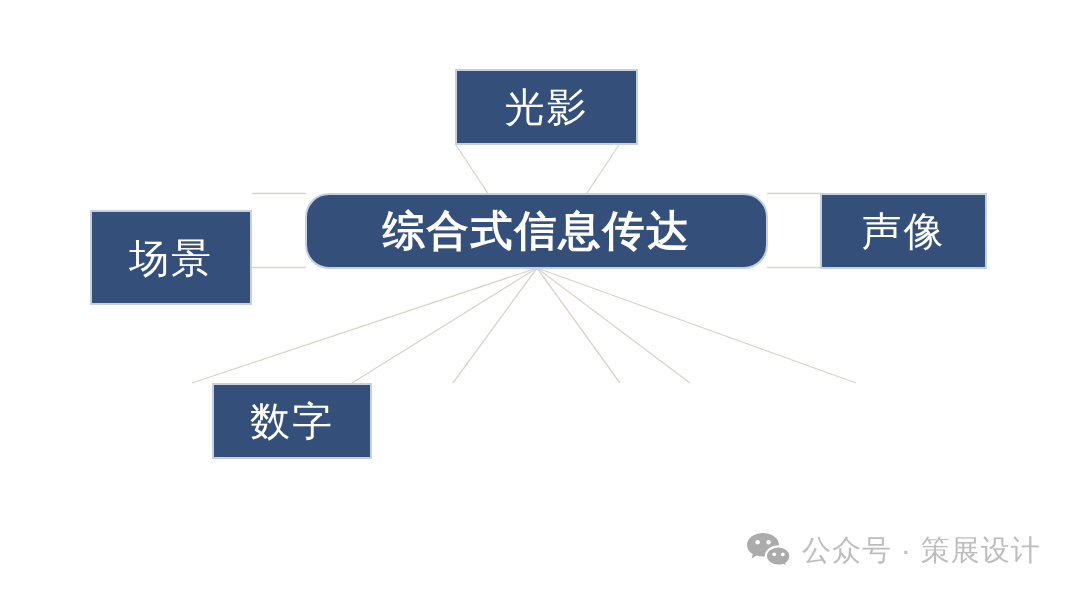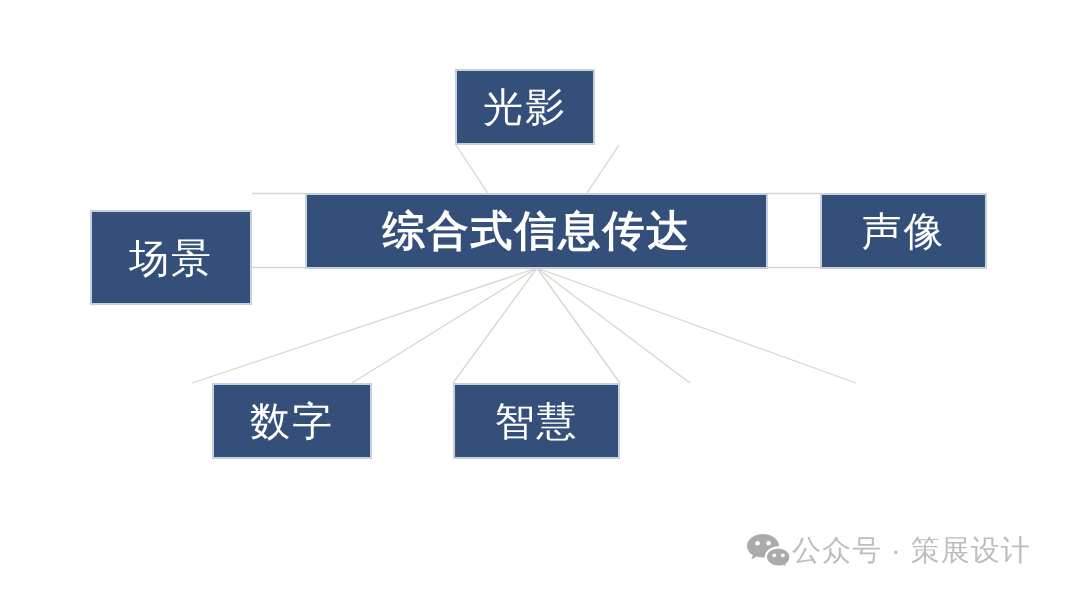--- a/index.html
+++ b/index.html
@@ -27,30 +27,30 @@
     position:absolute;
     box-sizing:border-box;
     background:var(--box-fill);
     border:2px solid var(--box-border);
     color:var(--box-text);
     display:flex;align-items:center;justify-content:center;
     font-size:40px;
     letter-spacing:2px;
     line-height:1;
   }
-  .node-top    {left:455px; top:69px;  width:140px; height:76px;}
+  .node-top    {left:455px; top:69px;  width:183px; height:76px;}
   .node-left   {left:90px;  top:210px; width:162px; height:95px;}
-  .node-center {left:305px; top:193px; width:463px; height:76px; font-weight:bold; font-size:42px;}
+  .node-center {left:305px; top:193px; width:463px; height:76px; font-weight:bold; font-size:42px;border-radius:24px;}
   .node-right  {left:820px; top:193px; width:167px; height:76px;}
   .node-b1     {left:192px; top:383px; width:160px; height:76px;margin-left:20px;}
   .node-b2     {left:453px; top:383px; width:167px; height:76px;}
   .node-b3     {left:690px; top:383px; width:167px; height:76px;}
   .watermark{
     position:absolute;left:746px;top:531px;
-    display:flex;align-items:flex-end;gap:0;
+    display:flex;align-items:flex-start;gap:10px;
     color:var(--watermark-text);
     font-size:29px;
     letter-spacing:1px;
     white-space:nowrap;
   }
   .watermark svg{display:block;}
 </style>
 </head>
 <body>
 
@@ -90,23 +90,20 @@
   </div>
 
   <div class="node node-right">
     <span>声像</span>
   </div>
 
   <div class="node node-b1">
     <span>数字</span>
   </div>
 
-  <div class="node node-b2">
-    <span>智慧</span>
-  </div>
 
 
   <div class="watermark">
     <svg width="46" height="39" viewBox="0 0 46 39" xmlns="http://www.w3.org/2000/svg">
       <path fill="var(--watermark-icon)" d="M17 2 C8.2 2 1 7.3 1 13.9 c0 3.8 2.3 7.1 5.8 9.2 L5.5 27.5 l5.1-2.9 c2.1 .6 4.2 .9 6.4 .9 8.8 0 16-5.3 16-11.8 S25.8 2 17 2 Z"></path>
       <circle cx="11.6" cy="11.2" r="2.3" fill="#ffffff"></circle>
       <circle cx="22.6" cy="11.2" r="2.3" fill="#ffffff"></circle>
       <path fill="var(--watermark-icon)" stroke="#ffffff" stroke-width="2.2" d="M32.6 15.4 c-7 0-12.7 4.3-12.7 9.6 0 5.3 5.7 9.6 12.7 9.6 1.6 0 3.1-.2 4.5-.6 l4.5 2.5-1.3-4 c2.5-1.7 4.1-4.4 4.1-7.5 0-5.3-5.7-9.6-11.8-9.6 Z"></path>
       <circle cx="28.2" cy="23.3" r="1.9" fill="#ffffff"></circle>
       <circle cx="36.8" cy="23.3" r="1.9" fill="#ffffff"></circle>

